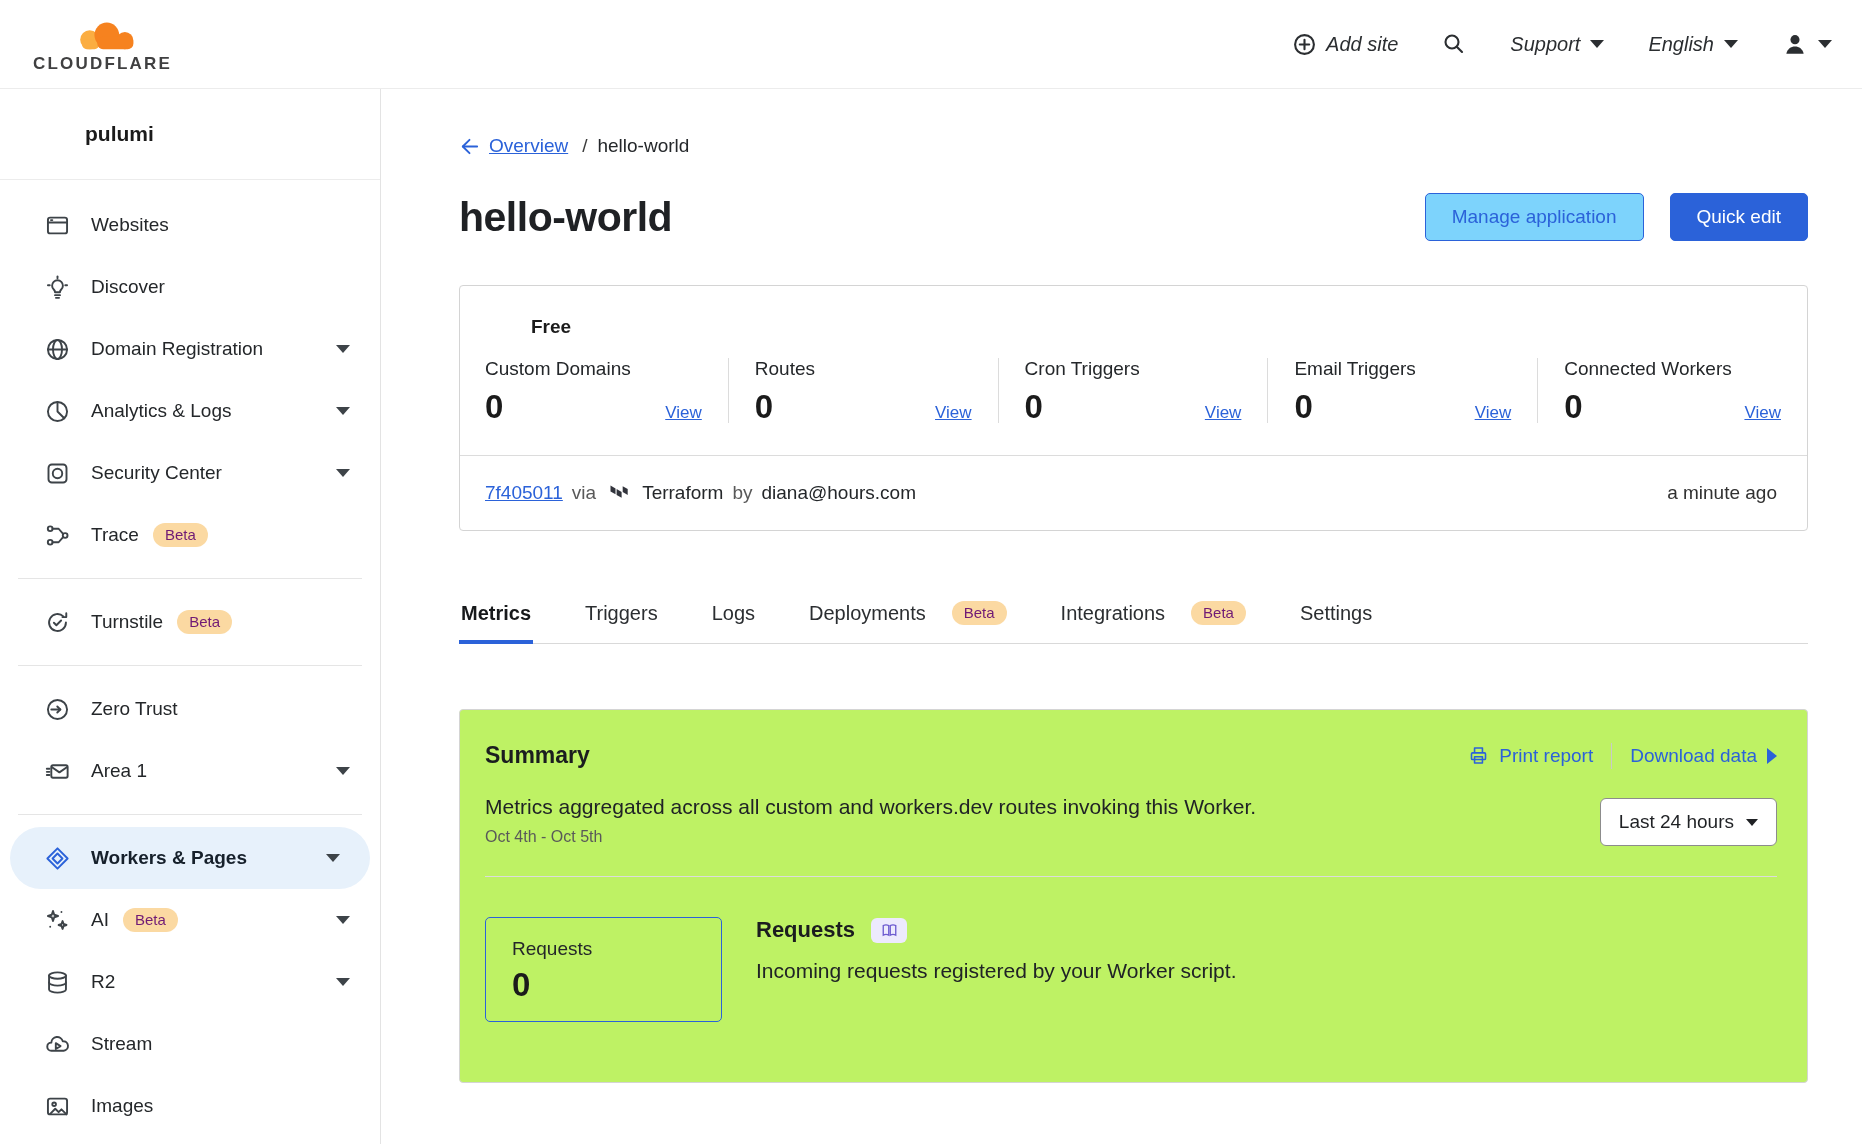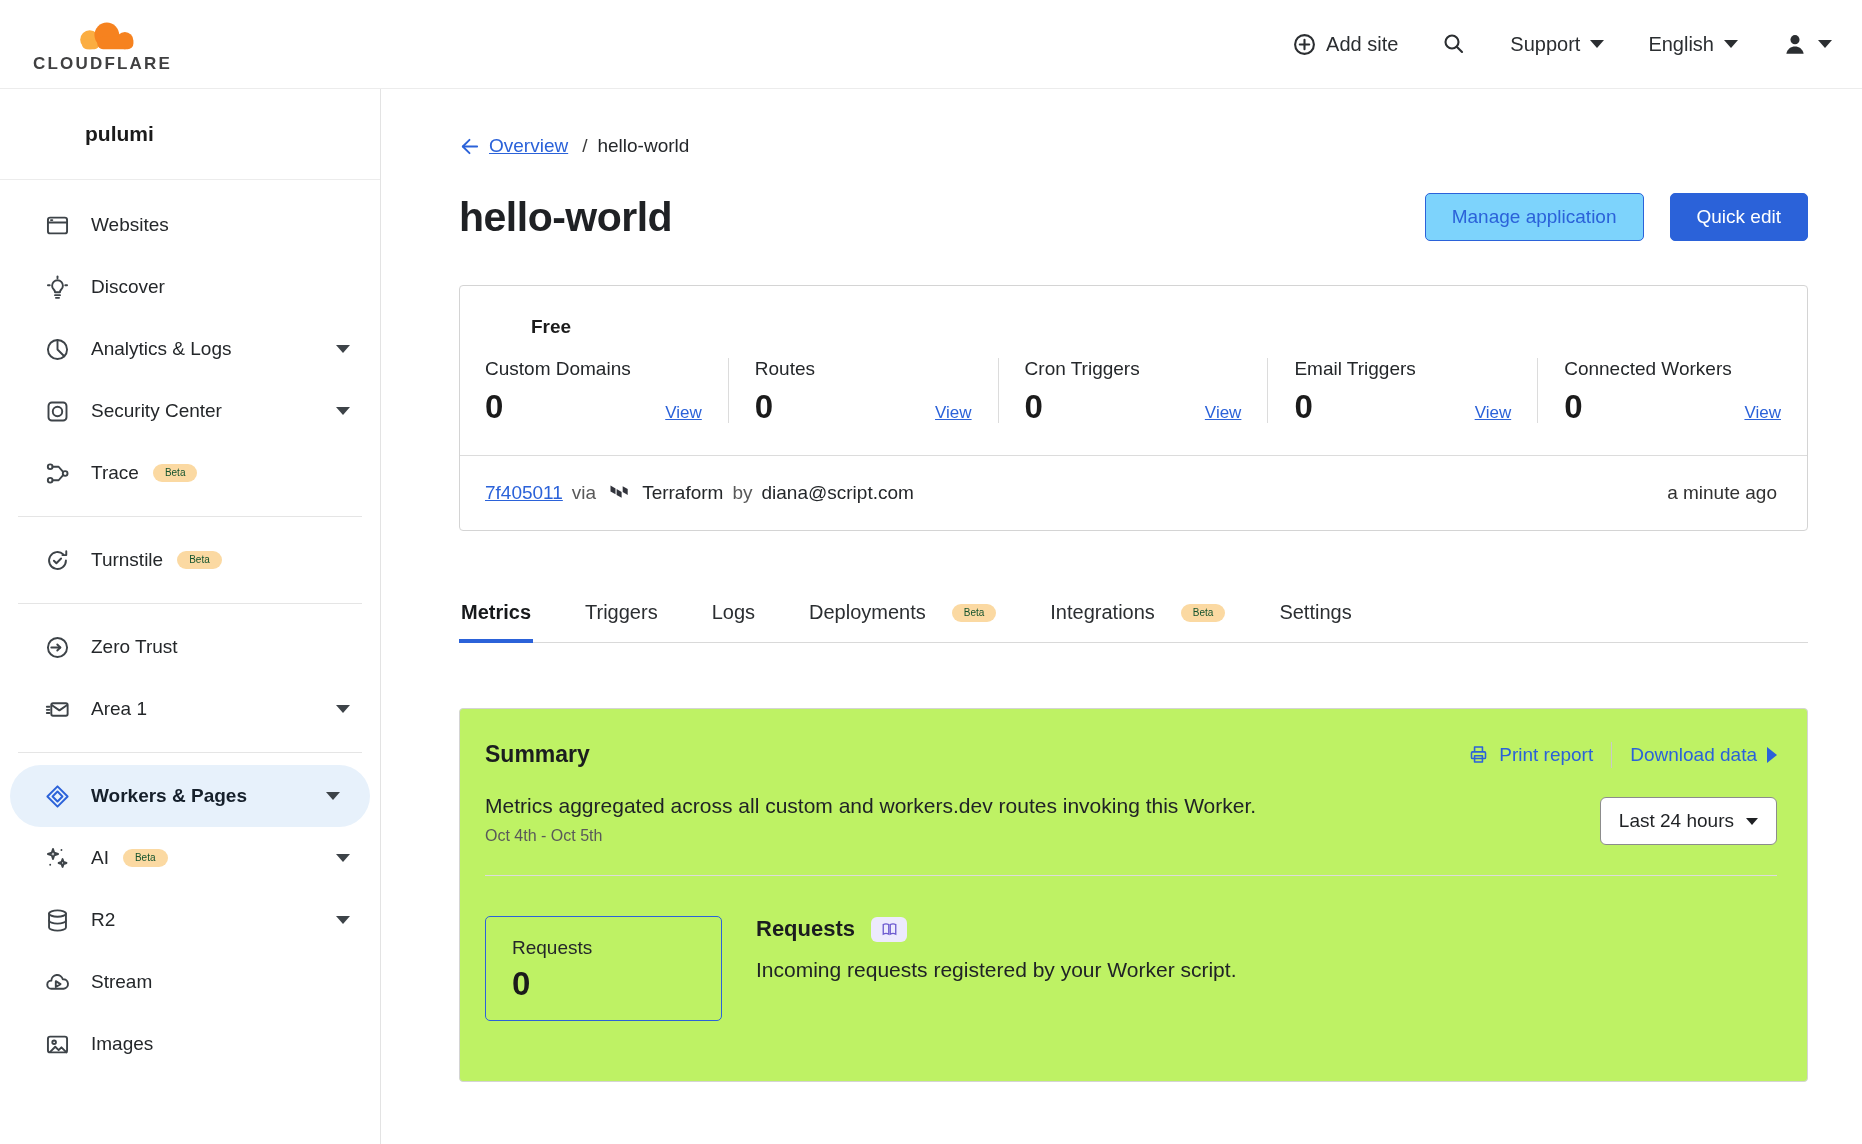--- a/index.html
+++ b/index.html
@@ -24,21 +24,21 @@
 
   
   .topbar{
     height:89px;display:flex;align-items:center;justify-content:space-between;
     padding:0 30px 0 33px;border-bottom:1px solid #ececec;background:#fff;
   }
   .logo{display:flex;flex-direction:column;align-items:center;cursor:pointer;}
   .logo-text{font-size:17px;font-weight:bold;letter-spacing:2.2px;color:#404041;margin-top:1px;}
   .cloud-main{fill:var(--cloudflare-orange,#f6821f);}
   .cloud-light{fill:var(--cloudflare-orange-light,#fbad41);}
-  .topbar-right{display:flex;align-items:center;gap:44px;}
+  .topbar-right{display:flex;align-items:center;gap:44px;font-style:italic;}
   .topbar-item{display:flex;align-items:center;font-size:20px;color:#2b2e31;cursor:pointer;white-space:nowrap;}
   .topbar-item .t-icon{margin-right:10px;}
   .caret{width:0;height:0;border-left:7px solid transparent;border-right:7px solid transparent;
     border-top:8px solid #2b2e31;display:inline-block;margin-left:10px;}
 
   
   .shell{display:flex;height:1055px;}
   .sidebar{width:381px;flex:0 0 381px;border-right:1px solid #e3e3e3;background:#fff;overflow:hidden;}
   .account{height:91px;display:flex;align-items:center;padding-left:85px;
     border-bottom:1px solid #ececec;font-size:21px;font-weight:bold;color:#1b1b1b;cursor:pointer;}
@@ -46,21 +46,21 @@
   .nav-item{height:62px;display:flex;align-items:center;padding-left:44px;cursor:pointer;color:var(--text-body);}
   .nav-icon{width:27px;height:27px;color:#3d4348;flex:0 0 27px;}
   .nav-label{margin-left:20px;font-size:19px;color:#24272a;}
   .nav-item.active{background:var(--active-nav-bg,#e7f1fb);border-radius:31px;margin:0 10px;padding-left:34px;}
   .nav-item.active .nav-label{font-weight:bold;color:#16202b;}
   .nav-item.active .nav-icon{color:var(--accent-blue,#2b62d9);}
   .chev{width:0;height:0;border-left:7px solid transparent;border-right:7px solid transparent;
     border-top:8px solid #3d4348;margin-left:auto;margin-right:30px;}
   .nav-divider{height:1px;background:#e5e5e5;margin:12px 18px;}
   .beta-badge{
-    background:var(--beta-badge-bg,#fbd9a2);color:#14532d;font-size:10px;
+    background:var(--beta-badge-bg,#fbd9a2);color:#701a75;font-size:15px;
     border-radius:12px;padding:3px 12px;margin-left:14px;line-height:1.2;white-space:nowrap;
   }
 
   
   .main{flex:1;padding:46px 54px 0 78px;overflow:hidden;}
   .content{width:1349px;}
 
   .breadcrumb{display:flex;align-items:center;font-size:19px;}
   .breadcrumb .back-link{display:flex;align-items:center;color:var(--accent-blue,#2b62d9);text-decoration:underline;}
   .breadcrumb .back-link svg{margin-right:9px;}
@@ -202,20 +202,33 @@
                 <path d="M10.6 21.2h2.8"></path>
                 <path d="M3.5 10h1.6"></path>
                 <path d="M18.9 10h1.6"></path>
                 <path d="M12 2.2v1.6"></path>
               </g>
             </svg>
         </span>
         <span class="nav-label">Discover</span>
       </div>
 
+      <div class="nav-item">
+        <span class="nav-icon">
+          <svg width="27" height="27" viewBox="0 0 24 24">
+              <g class="icon-stroke">
+                <circle cx="12" cy="12" r="8.5"></circle>
+                <ellipse cx="12" cy="12" rx="4" ry="8.5"></ellipse>
+                <path d="M3.5 12h17"></path>
+              </g>
+            </svg>
+        </span>
+        <span class="nav-label">Domain Registration</span>
+        <span class="chev"></span>
+      </div>
 
       <div class="nav-item">
         <span class="nav-icon">
           <svg width="27" height="27" viewBox="0 0 24 24">
               <g class="icon-stroke">
                 <circle cx="12" cy="12" r="8.5"></circle>
                 <path d="M12 3.5V12l6 6"></path>
               </g>
             </svg>
         </span>
@@ -441,21 +454,21 @@
           <span class="muted">via</span>
           <span class="tf-icon">
             <svg width="24" height="24" viewBox="0 0 24 24">
               <path d="M3.5 4.6l5 2.9v5.8l-5-2.9z"></path>
               <path d="M9.6 8.1l5 2.9v5.8l-5-2.9z"></path>
               <path d="M15.7 11.0V5.2l5 2.9v5.8z"></path>
             </svg>
           </span>
           <span>Terraform</span>
           <span class="muted">by</span>
-          <span>diana@script.com</span>
+          <span>diana@hours.com</span>
           <span class="deploy-time">a minute ago</span>
         </div>
       </section>
 
       <nav class="tabs">
         <div class="tab active">
           <span>Metrics</span>
         </div>
         <div class="tab">
           <span>Triggers</span>

